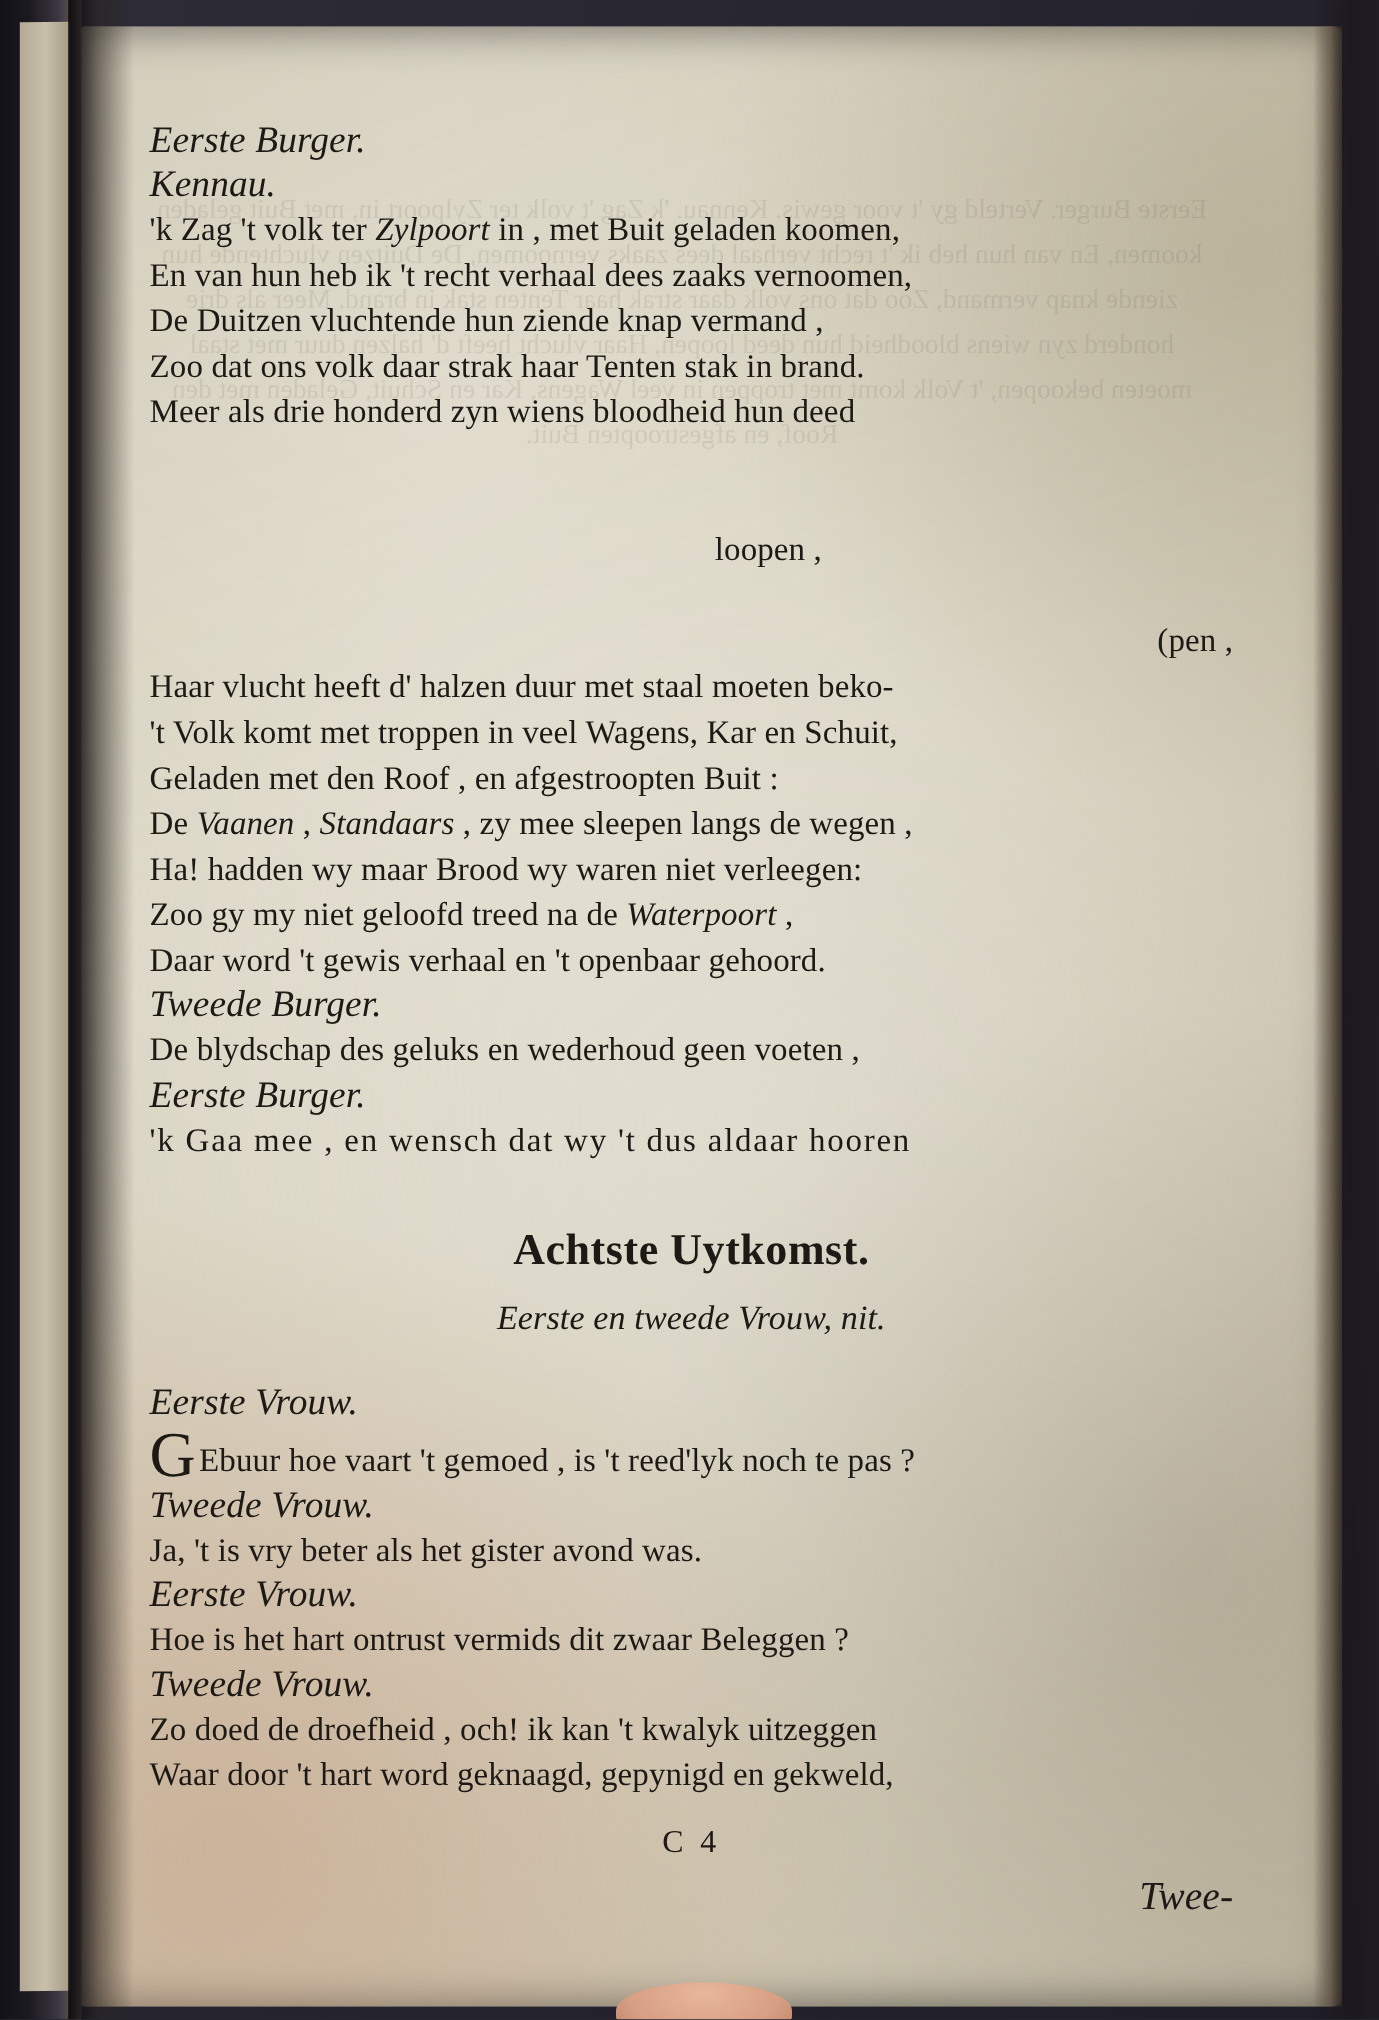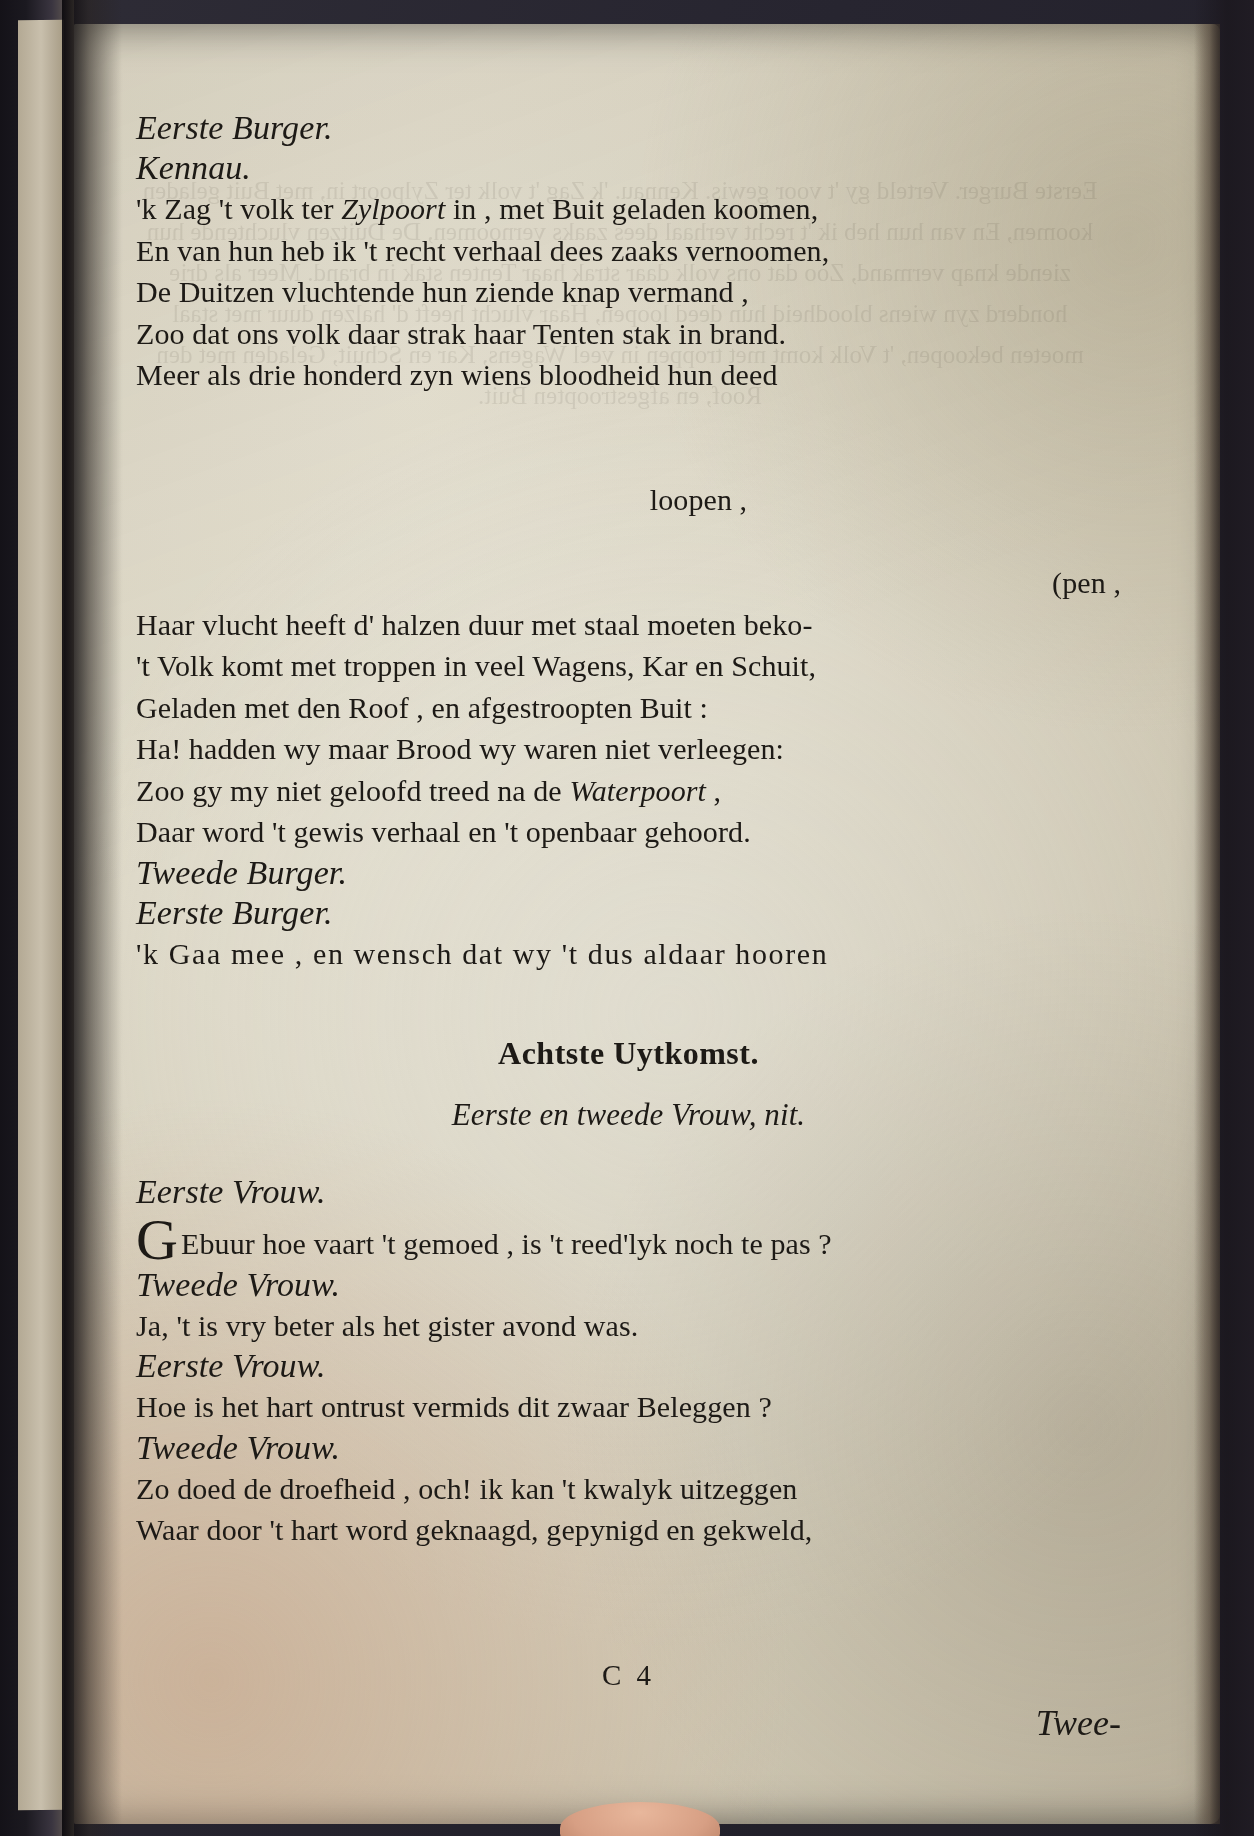--- a/index.html
+++ b/index.html
@@ -123,21 +123,21 @@
     text-align: right;
   }
   .ital { font-style: italic; }
   .runover-left {
     display: block;
     text-align: center;
     padding-left: 140px;
   }
   .scene-title {
     text-align: center;
-    font-size: 32px;
+    font-size: 40px;
     line-height: 70px;
     margin: 44px 0 4px 0;
     letter-spacing: .5px;
   }
   .scene-sub {
     text-align: center;
     font-style: italic;
     font-size: 31px;
     line-height: 46px;
     margin: 0 0 34px 0;
@@ -228,25 +228,27 @@
     <p class="line">De Duitzen vluchtende hun ziende knap vermand ,</p>
     <p class="line">Zoo dat ons volk daar strak haar Tenten stak in brand.</p>
     <p class="line">Meer als drie honderd zyn wiens bloodheid hun deed</p>
     <p class="line">
       <span class="runover-left">loopen ,</span>
     </p>
     <p class="line right" style="margin-top:-41px;">(pen ,</p>
     <p class="line">Haar vlucht heeft d' halzen duur met staal moeten beko-</p>
     <p class="line">'t Volk komt met troppen in veel Wagens, Kar en Schuit,</p>
     <p class="line">Geladen met den Roof , en afgestroopten Buit :</p>
+    <p class="line">De <span class="ital">Vaanen</span> , <span class="ital">Standaars</span> , zy mee sleepen langs de wegen ,</p>
     <p class="line">Ha! hadden wy maar Brood wy waren niet verleegen:</p>
     <p class="line">Zoo gy my niet geloofd treed na de <span class="ital">Waterpoort</span> ,</p>
     <p class="line">Daar word 't gewis verhaal en 't openbaar gehoord.</p>
 
     <p class="speaker">Tweede Burger.</p>
+    <p class="line">De blydschap des geluks en wederhoud geen voeten ,</p>
 
     <p class="speaker">Eerste Burger.</p>
     <p class="line" style="letter-spacing:1.6px;">'k Gaa mee , en wensch dat wy 't dus aldaar hooren</p>
 
     <h2 class="scene-title">Achtste Uytkomst.</h2>
     <p class="scene-sub">Eerste en tweede Vrouw, nit.</p>
 
     <p class="speaker">Eerste Vrouw.</p>
     <p class="dropcap-line">
       <span class="dropcap">G</span>

